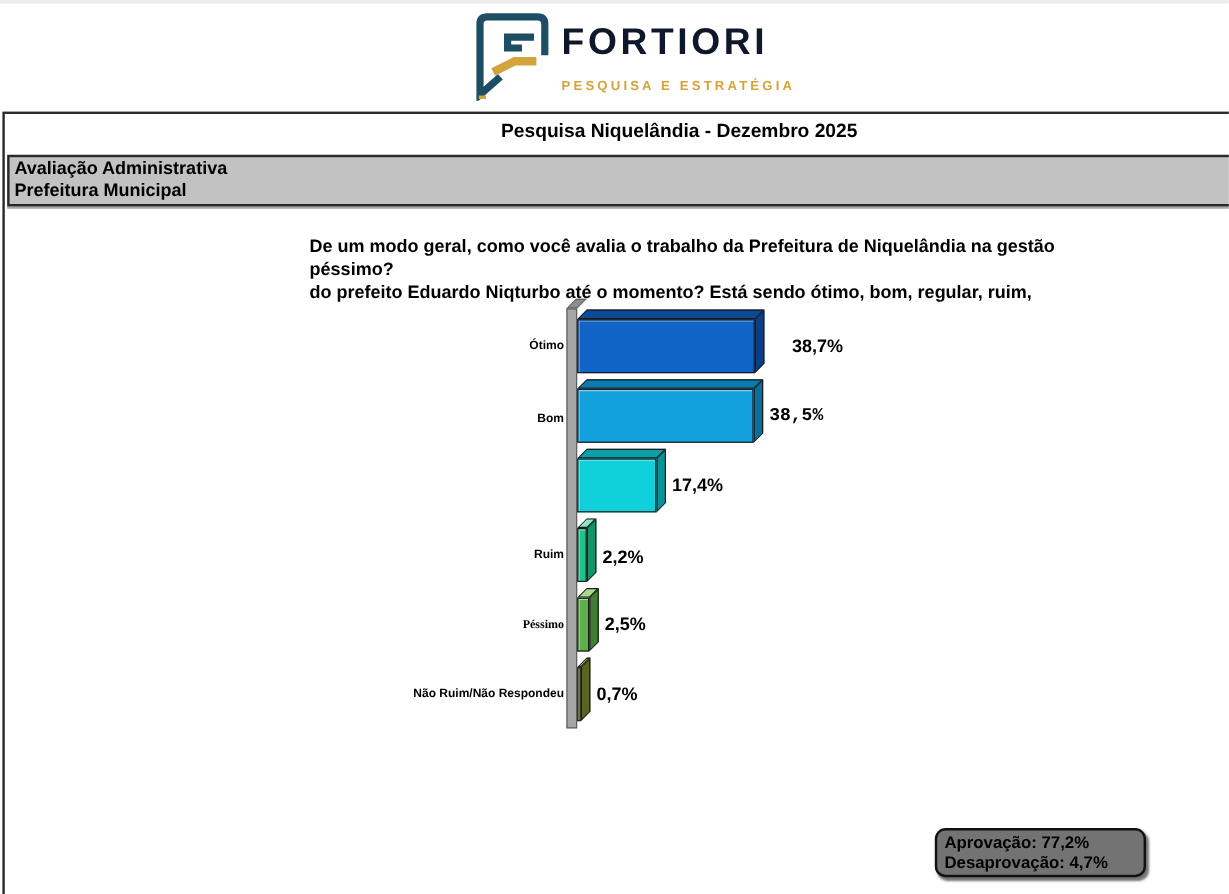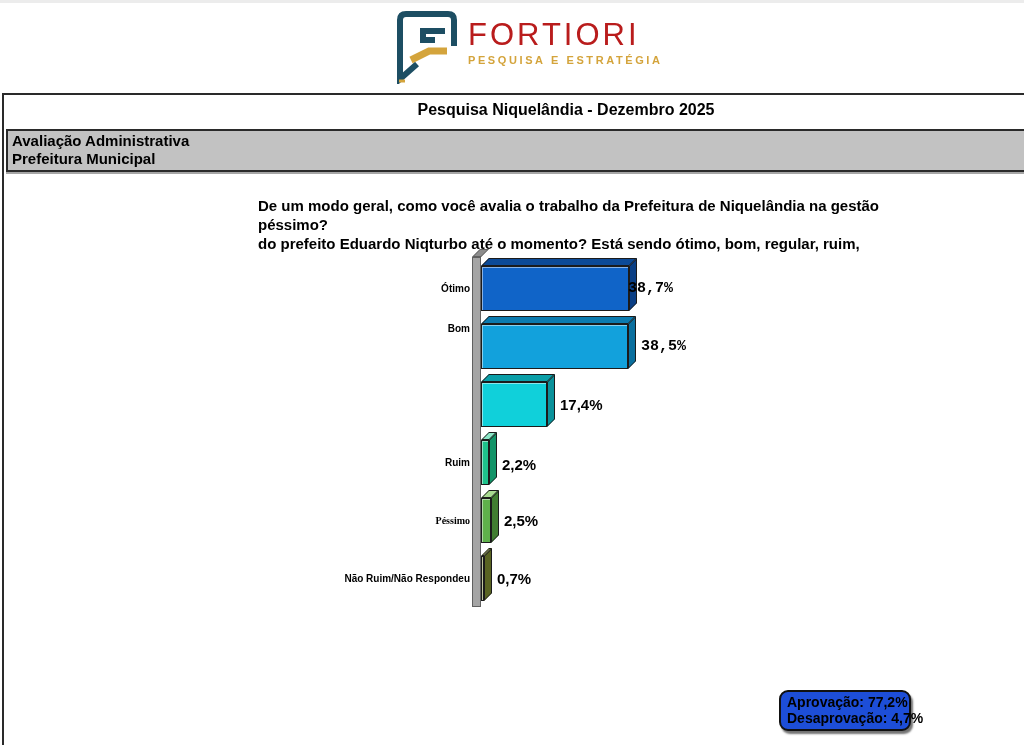--- a/index.html
+++ b/index.html
@@ -10,26 +10,26 @@
   .abs{position:absolute;}
 
   
   #top-strip{left:0;top:0;width:1024px;height:3px;background:#ececec;}
 
   
   #logo{left:394px;top:8px;width:280px;height:80px;}
   #logo-icon{left:0;top:2px;width:66px;height:74px;}
   #logo-text{left:74px;top:10px;width:210px;}
   #logo-name{
-    font-size:31px;font-weight:normal;letter-spacing:3px;
-    color:#b91c1c;line-height:34px;
+    font-size:31px;font-weight:bold;letter-spacing:3px;
+    color:#0f172a;line-height:34px;
   }
   #logo-tagline{
     font-size:11px;font-weight:bold;letter-spacing:2.6px;
-    color:#d4a43c;line-height:13px;margin-top:2px;
+    color:#d4a43c;line-height:13px;margin-top:14px;
   }
 
   
   #main-box{
     left:2px;top:93px;width:1128px;height:700px;
     border:2px solid #2a2a2a;background:#fff;
   }
   #report-title{
     left:0;top:6px;width:1124px;text-align:center;
     font-size:16px;font-weight:bold;
@@ -77,22 +77,22 @@
     border:1px solid #1b1b1b;
     transform:skewY(-45deg);transform-origin:0 0;
   }
   .val-label{
     position:absolute;height:45px;display:flex;align-items:center;
     font-size:15px;font-weight:bold;white-space:nowrap;
   }
 
   
   #summary-box{
-    left:775px;top:595px;width:132px;
-    background:#1d4ed8;border:2px solid #111;border-radius:9px;
+    left:775px;top:595px;width:176px;
+    background:#737373;border:2px solid #111;border-radius:9px;
     box-shadow:2px 3px 2px rgba(0,0,0,0.55);
     padding:2px 6px 3px 6px;box-sizing:border-box;
   }
   .summary-line{font-size:14px;font-weight:bold;line-height:16px;white-space:nowrap;}
 </style>
 </head>
 <body>
 
 <div class="abs" id="top-strip"></div>
 
@@ -127,22 +127,22 @@
   <div class="abs" id="chart-rows">
     <div class="abs" id="axis-strip-cap"></div>
     <div class="abs" id="axis-strip"></div>
 
   <div class="cat-label" style="top: 171px;">Ótimo</div>
       <div class="bar-group" style="left: 477px; top: 171px; width: 148px;">
         <div class="bar-topface" style="width: 148px; background: rgb(12, 74, 151);"></div>
         <div class="bar-sideface" style="left: 148px; background: rgb(10, 63, 133);"></div>
         <div class="bar-front" style="width: 148px; background: rgb(16, 100, 200);"></div>
       </div>
-      <div class="val-label" style="left: 624px; top: 171px; font-family: Liberation Mono, monospace;">38,7%</div>
-      <div class="cat-label" style="top: 211px;">Bom</div>
+      <div class="val-label" style="left: 656px; top: 171px;">38,7%</div>
+      <div class="cat-label" style="top: 232px;">Bom</div>
       <div class="bar-group" style="left: 477px; top: 229px; width: 147px;">
         <div class="bar-topface" style="width: 147px; background: rgb(11, 123, 176);"></div>
         <div class="bar-sideface" style="left: 147px; background: rgb(10, 111, 158);"></div>
         <div class="bar-front" style="width: 147px; background: rgb(18, 161, 220);"></div>
       </div>
       <div class="val-label" style="left: 637px; top: 229px; font-family: Liberation Mono, monospace;">38,5%</div>
       <div class="bar-group" style="left: 477px; top: 287px; width: 66px;">
         <div class="bar-topface" style="width: 66px; background: rgb(11, 159, 168);"></div>
         <div class="bar-sideface" style="left: 66px; background: rgb(10, 146, 155);"></div>
         <div class="bar-front" style="width: 66px; background: rgb(16, 208, 218);"></div>

